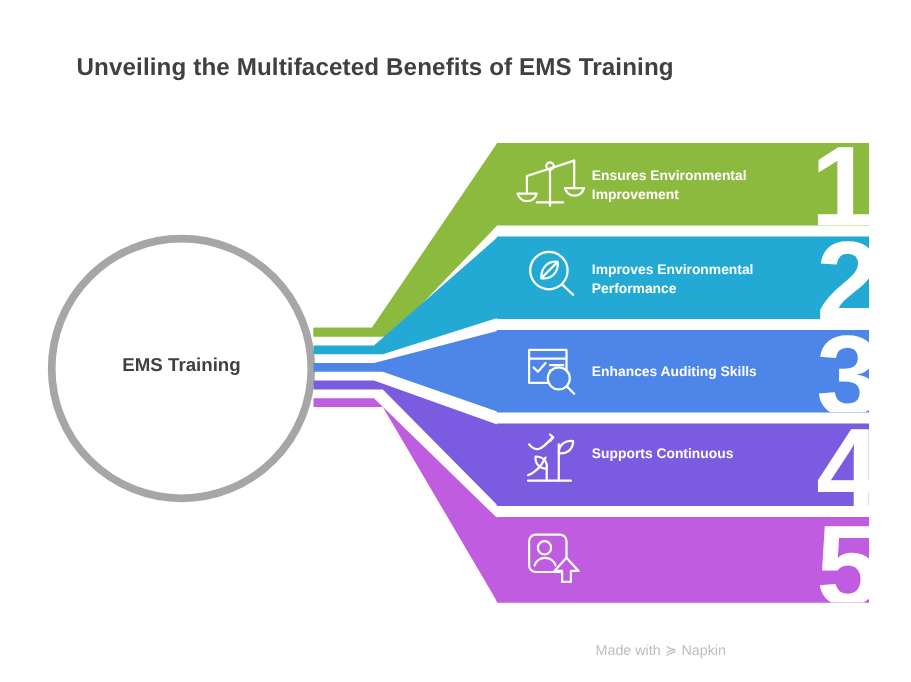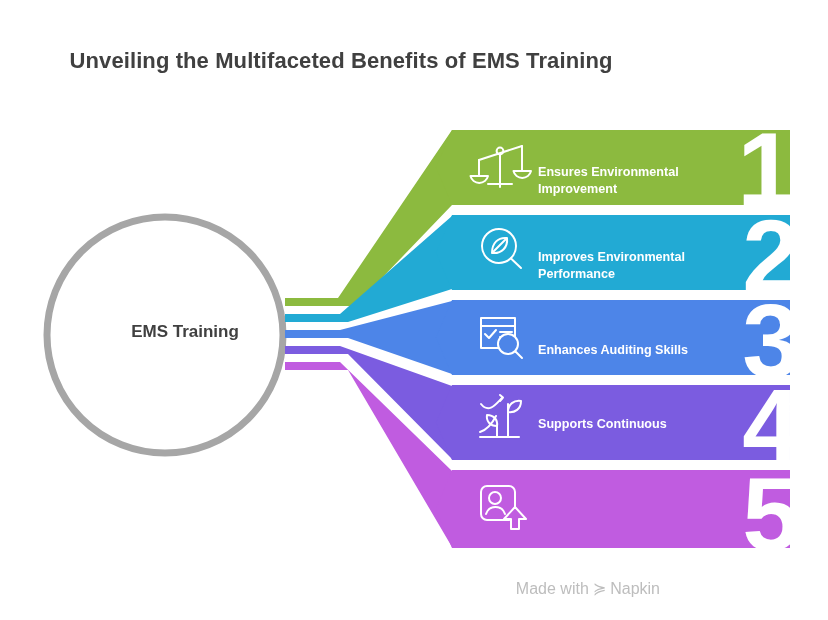--- a/index.html
+++ b/index.html
@@ -31,41 +31,39 @@
   .overlay{position:absolute;left:0;top:0;width:828px;height:620px;pointer-events:none;}
 
   .hub-label{
     position:absolute;
     left:45px;top:322px;
     width:240px;
     text-align:center;
     font-size:17px;
     font-weight:bold;
     color:#404040;
-    margin-left:20px;
   }
 
   .row-text{
     position:absolute;
     left:538px;
     width:180px;
     color:#ffffff;
     font-size:12.6px;
     font-weight:bold;
     line-height:17px;
-    margin-top:12px;
   }
 
   
   .watermark{
     position:absolute;
     right:22px;bottom:22px;
     display:flex;align-items:center;gap:4px;
     color:#bdbdbd;
-    font-size:16px;
+    font-size:13px;
   }
   .watermark .wm-mark{display:inline-block;line-height:1;}
 </style>
 </head>
 <body>
 
 <div id="stage">
 
   <div class="title">Unveiling the Multifaceted Benefits of EMS Training</div>
 

